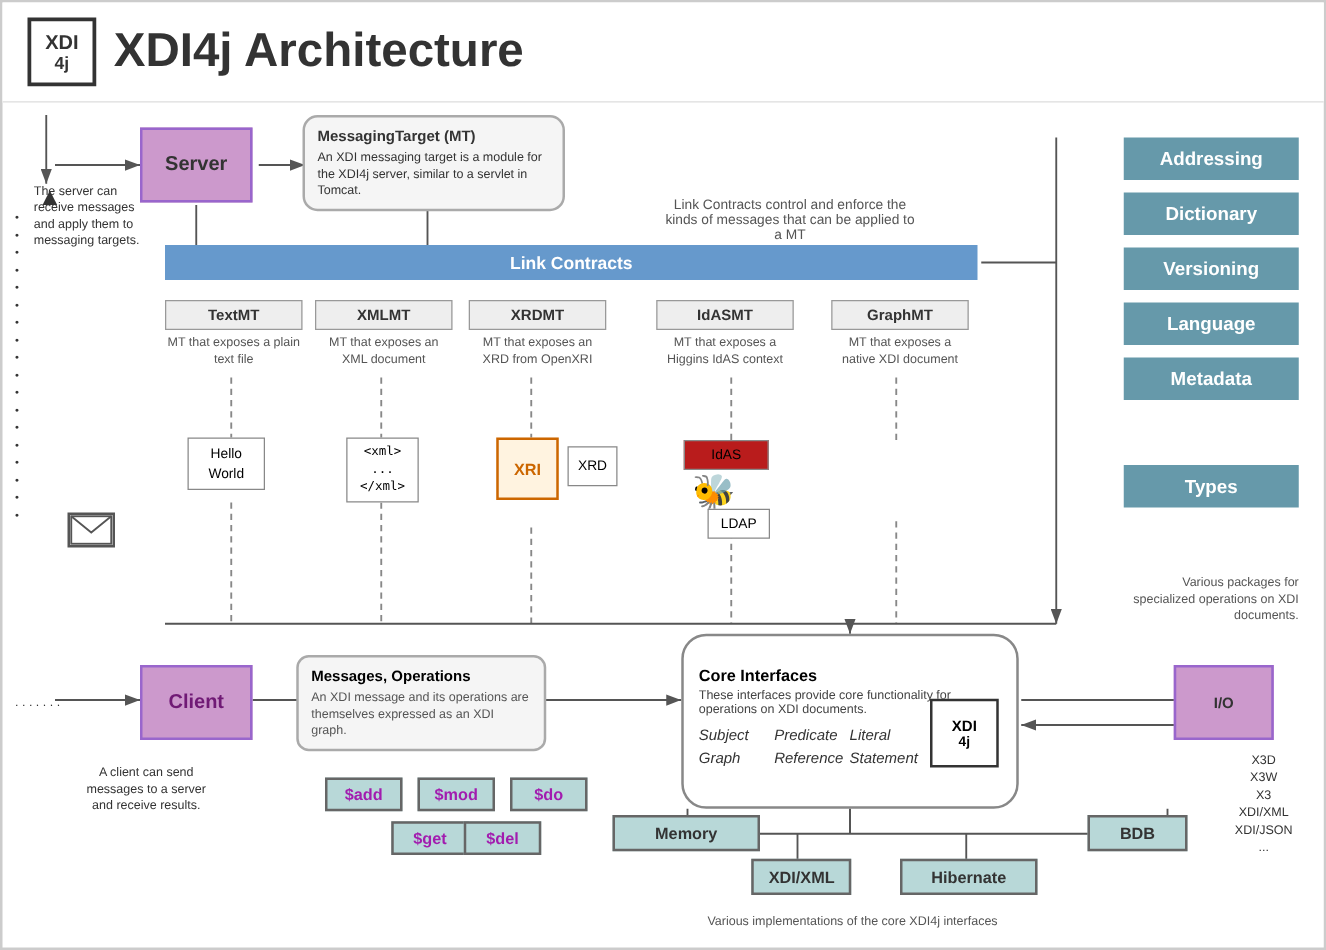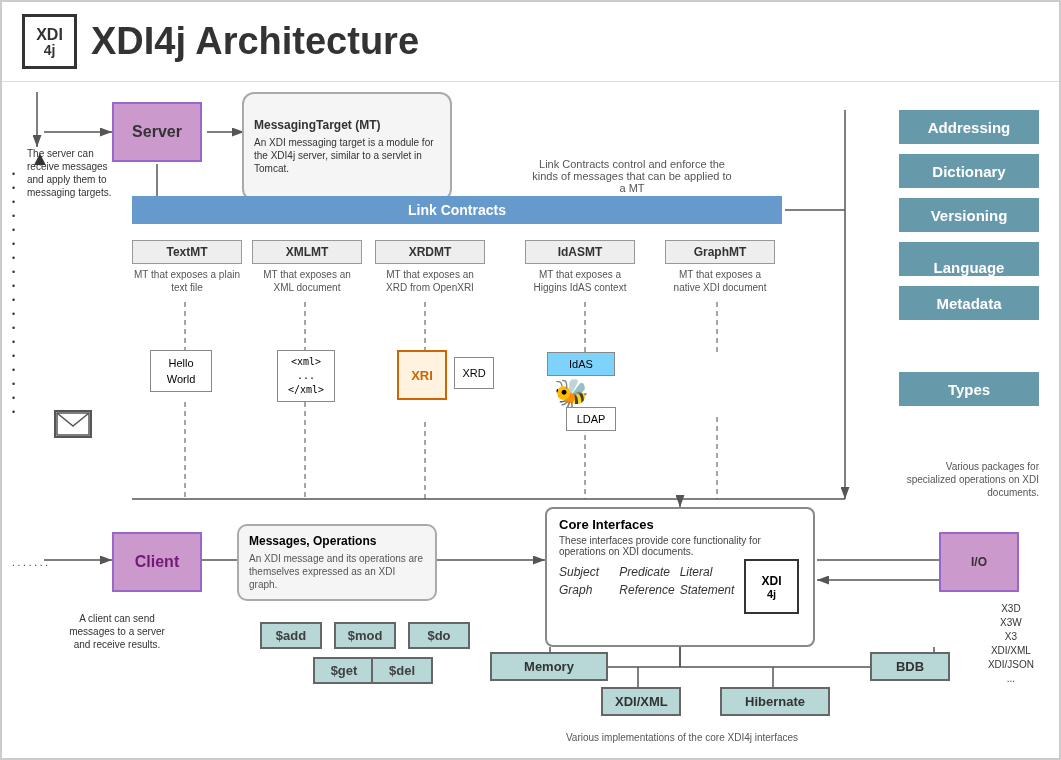--- a/index.html
+++ b/index.html
@@ -68,21 +68,21 @@
 
     
     .mt-box {
       position: absolute;
       left: 240px;
       top: 90px;
       width: 210px;
       background: #f5f5f5;
       border: 2px solid #aaa;
       border-radius: 12px;
-      padding: 24px 10px;
+      padding: 8px 10px;
       font-size: 11px;
       color: #333;
     }
     .mt-title { font-weight: bold; font-size: 12px; margin-bottom: 4px; }
 
     
     .link-contracts {
       position: absolute;
       left: 130px;
       top: 194px;
@@ -152,23 +152,23 @@
     }
 
     
     .core-box {
       position: absolute;
       left: 543px;
       top: 505px;
       width: 270px;
       height: 140px;
       border: 2px solid #888;
-      border-radius: 8px;
+      border-radius: 20px;
       background: #fff;
-      padding: 8px 12px;
+      padding: 24px 12px;
     }
     .core-title {
       font-weight: bold;
       font-size: 13px;
       margin-bottom: 3px;
     }
     .core-desc {
       font-size: 10px;
       color: #444;
       margin-bottom: 8px;
@@ -221,21 +221,21 @@
     }
     .messages-title { font-weight: bold; font-size: 12px; margin-bottom: 4px; }
 
     
     .op-btn {
       position: absolute;
       border: 2px solid #666;
       background: #b8d8d8;
       font-size: 13px;
       font-weight: bold;
-      color: #404040;
+      color: #a21caf;
       padding: 4px 10px;
       text-align: center;
     }
 
     
     .io-box {
       position: absolute;
       right: 40px;
       top: 530px;
       width: 80px;
@@ -458,21 +458,21 @@
   <div style="position:absolute;left:275px;top:348px;width:58px;border:1.5px solid #888;background:#fff;padding:4px 6px;font-size:10px;font-family:monospace;text-align:center;line-height:14px;">
     <span>&lt;xml&gt;</span><br>
     <span>...</span><br>
     <span>&lt;/xml&gt;</span>
   </div>
 
   <div style="position:absolute;left:395px;top:348px;width:50px;height:50px;border:2px solid #cc6600;background:#fff3e0;display:flex;align-items:center;justify-content:center;font-size:13px;font-weight:bold;color:#cc6600;">XRI</div>
 
   <div style="position:absolute;left:452px;top:355px;width:40px;height:32px;border:1.5px solid #888;background:#fff;display:flex;align-items:center;justify-content:center;font-size:11px;">XRD</div>
 
-  <div style="position:absolute;left:545px;top:350px;width:68px;height:24px;border:1.5px solid #888;background:#7dd3fc;display:flex;align-items:center;justify-content:center;font-size:11px;">IdAS</div>
+  <div style="position:absolute;left:545px;top:350px;width:68px;height:24px;border:1.5px solid #888;background:#b91c1c;display:flex;align-items:center;justify-content:center;font-size:11px;">IdAS</div>
 
   <div style="position:absolute;left:552px;top:375px;font-size:28px;">🐝</div>
 
   <div style="position:absolute;left:564px;top:405px;width:50px;height:24px;border:1.5px solid #888;background:#fff;display:flex;align-items:center;justify-content:center;font-size:11px;">LDAP</div>
 
   <div class="email-icon">
     <svg width="34" height="24" viewBox="0 0 34 24">
       <rect x="1" y="1" width="32" height="22" fill="#fff" stroke="#555" stroke-width="1.5"></rect>
       <polyline points="1,1 17,14 33,1" fill="none" stroke="#555" stroke-width="1.5"></polyline>
     </svg>
@@ -483,21 +483,21 @@
   </div>
 
   <div class="nav-btn" style="top:152px;">
     <span>Dictionary</span>
   </div>
 
   <div class="nav-btn" style="top:196px;">
     <span>Versioning</span>
   </div>
 
-  <div class="nav-btn" style="top:240px;align-items:flex-end;">
+  <div class="nav-btn" style="top:240px;">
     <span>Language</span>
   </div>
 
   <div class="nav-btn" style="top:284px;">
     <span>Metadata</span>
   </div>
 
   <div class="nav-btn" style="top:370px;">
     <span>Types</span>
   </div>

